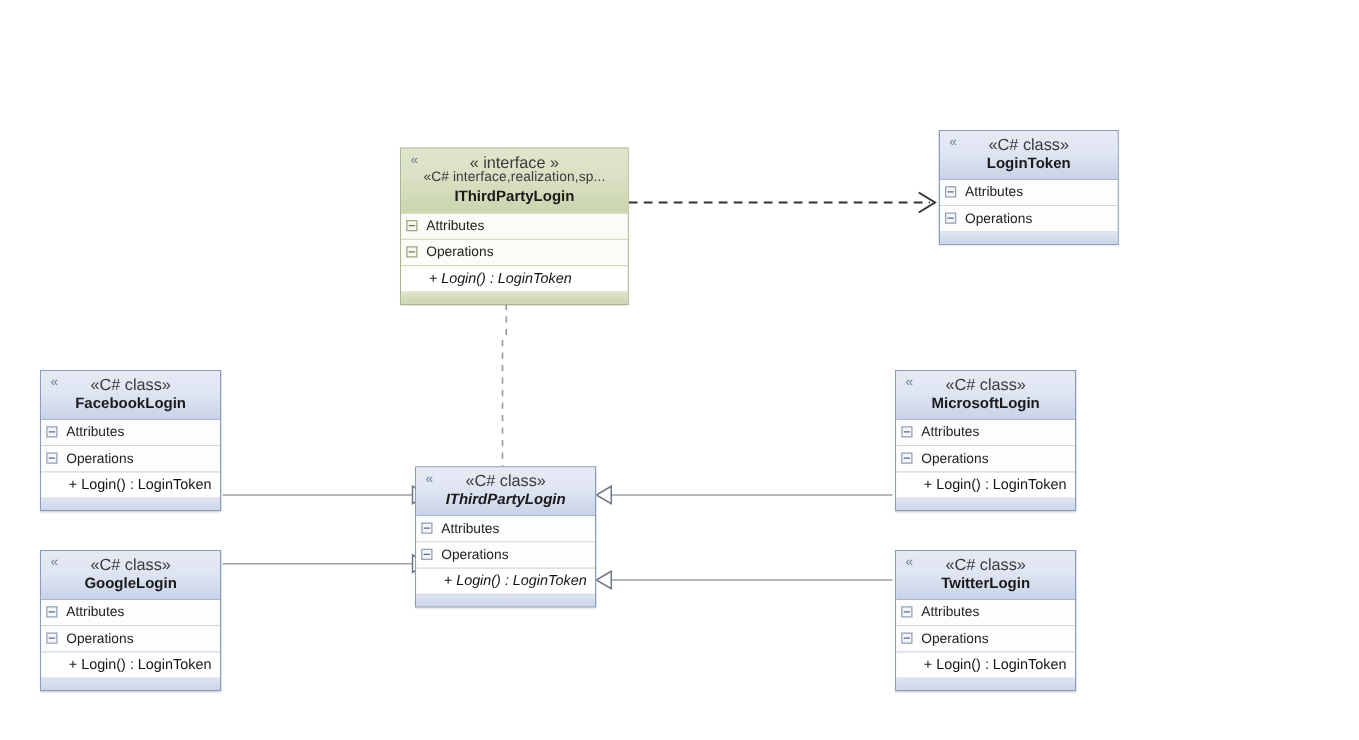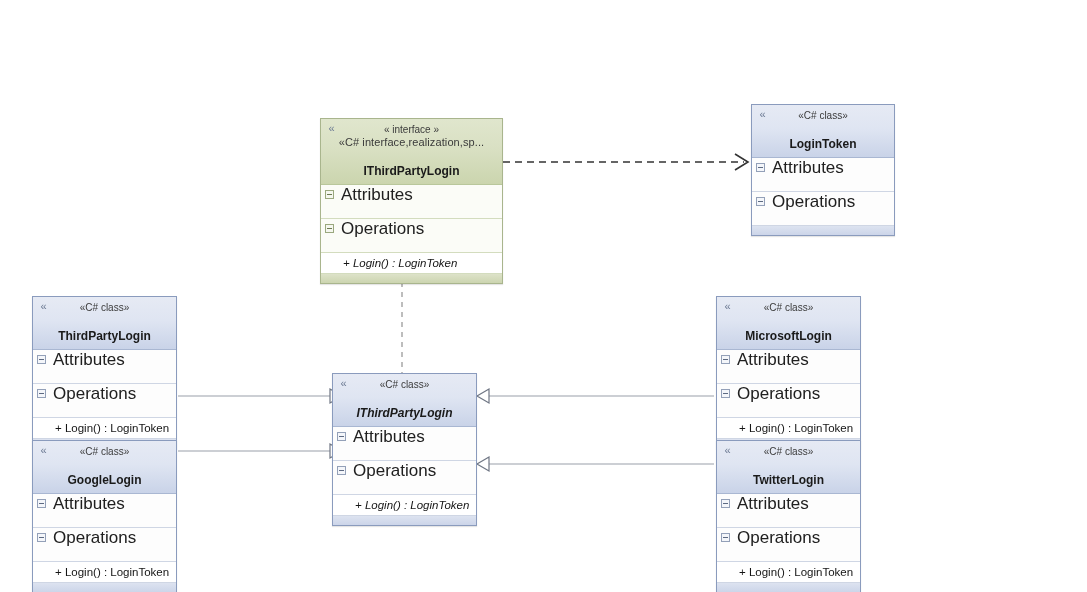--- a/index.html
+++ b/index.html
@@ -47,36 +47,36 @@
     background: linear-gradient(to bottom, #e6eaf4 0%, #dfe5f2 45%, #c9d3e8 100%);
   }
   .node.iface .header {
     background: linear-gradient(to bottom, #e0e6cd 0%, #d9e0c3 45%, #cbd5ae 100%);
     border-bottom: 1px solid #b9c79b;
   }
   .node.iface {
     border: 1px solid #a9b58d;
   }
   .stereo {
-    font-size: 10px;
+    font-size: 13px;
     color: #3a3a3a;
     line-height: 13px;
     white-space: nowrap;
     overflow: hidden;
   }
   .stereo.wide {
     font-size: 11px;
     letter-spacing: 0.1px;
   }
   .nodename {
     font-size: 12px;
     font-weight: bold;
     color: #1a1a1a;
     line-height: 15px;
-    margin-top: 15px;
+    margin-top: 1px;
     white-space: nowrap;
     overflow: hidden;
   }
   .nodename.abstract {
     font-style: italic;
   }
   .collapse-chevron {
     position: absolute;
     left: 5px;
     top: 4px;
@@ -85,22 +85,22 @@
     color: #6c7a93;
     line-height: 11px;
     font-size: 11px;
     text-align: center;
   }
 
   
   .compart {
     box-sizing: border-box;
     position: relative;
-    padding: 3px 4px 16px 20px;
-    font-size: 17px;
+    padding: 3px 4px 3px 20px;
+    font-size: 11px;
     color: #202020;
     line-height: 14px;
     background: #fdfdfd;
     border-bottom: 1px solid #cfd6e4;
     white-space: nowrap;
   }
   .node.iface .compart {
     background: #fbfcf7;
     border-bottom: 1px solid #d3dcbe;
   }
@@ -244,21 +244,21 @@
       <span>Operations</span>
     </div>
     <div class="member abstract">+ Login() : LoginToken</div>
     <div class="tailstrip"></div>
   </div>
 
   <div class="node cls" style="left:32px; top:296px; width:145px;">
     <div class="header">
       <span class="collapse-chevron">«</span>
       <div class="stereo">«C# class»</div>
-      <div class="nodename">ThirdPartyLogin</div>
+      <div class="nodename">FacebookLogin</div>
     </div>
     <div class="compart">
       <span class="expander"></span>
       <span>Attributes</span>
     </div>
     <div class="compart">
       <span class="expander"></span>
       <span>Operations</span>
     </div>
     <div class="member">+ Login() : LoginToken</div>

